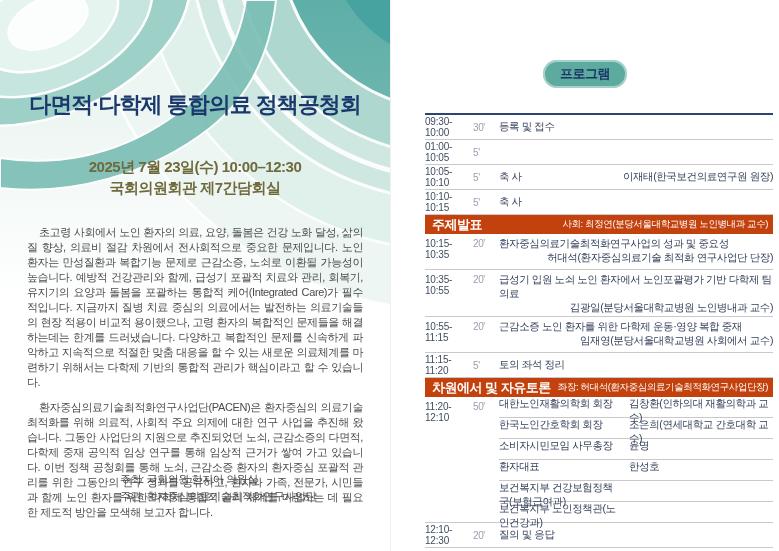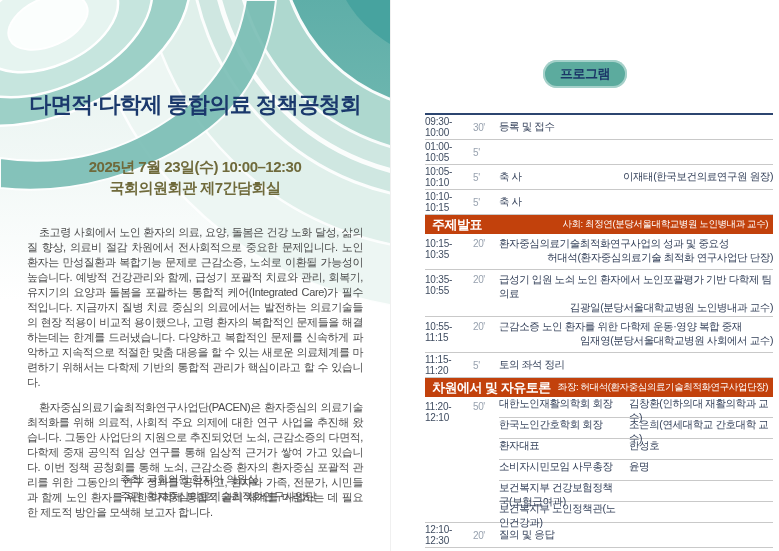--- a/index.html
+++ b/index.html
@@ -200,28 +200,28 @@
           <div class="cell-main col">
             <div class="pentry">
               <div class="role">대한노인재활의학회 회장</div>
               <div class="pname">김창환(인하의대 재활의학과 교수)</div>
             </div>
             <div class="pentry">
               <div class="role">한국노인간호학회 회장</div>
               <div class="pname">조은희(연세대학교 간호대학 교수)</div>
             </div>
             <div class="pentry">
+              <div class="role">소비자시민모임 사무총장</div>
+              <div class="pname">윤명</div>
+            </div>
+            <div class="pentry">
               <div class="role">환자대표</div>
               <div class="pname">한성호</div>
             </div>
             <div class="pentry">
-              <div class="role">소비자시민모임 사무총장</div>
-              <div class="pname">윤명</div>
-            </div>
-            <div class="pentry">
               <div class="role">보건복지부 건강보험정책국(보험급여과)</div>
               <div class="pname"></div>
             </div>
             <div class="pentry">
               <div class="role">보건복지부 노인정책관(노인건강과)</div>
               <div class="pname"></div>
             </div>
           </div>
         </div>
         <div class="prow">

